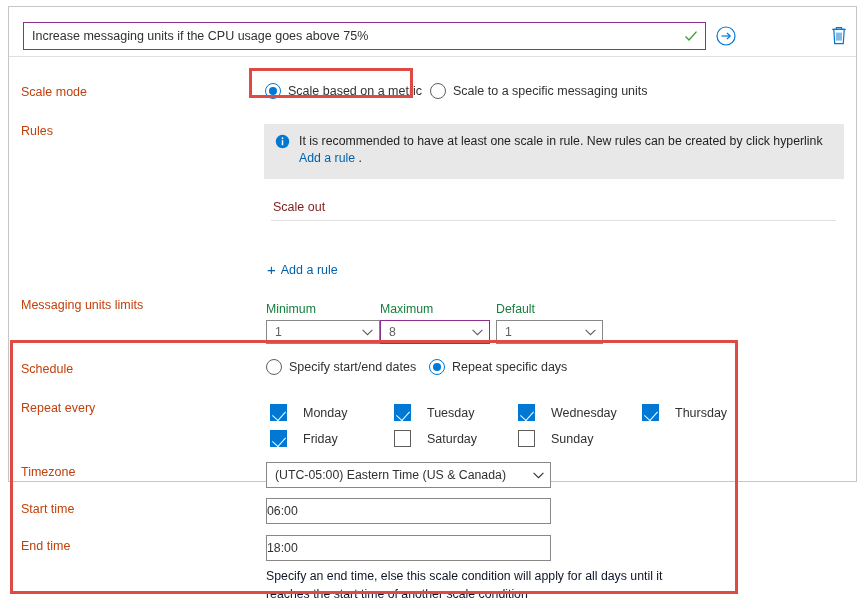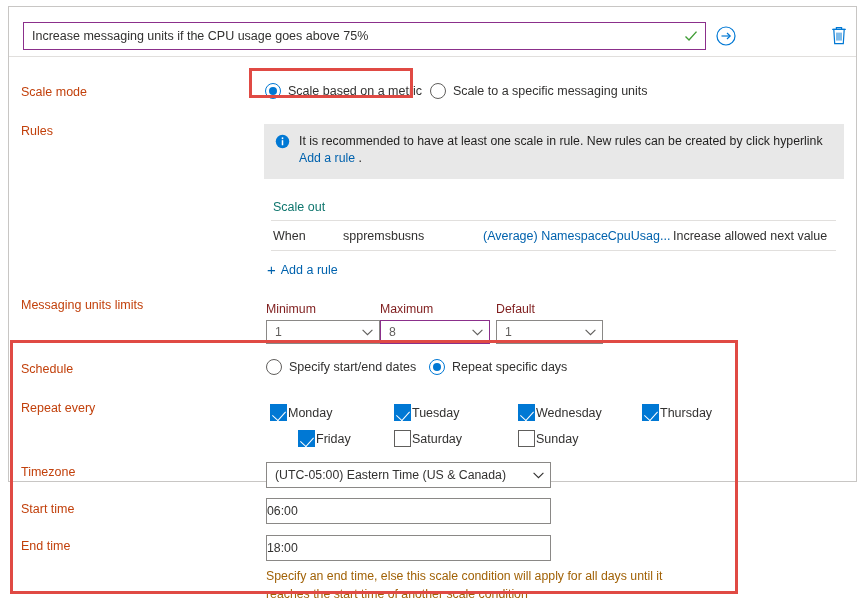--- a/index.html
+++ b/index.html
@@ -127,21 +127,21 @@
     position: absolute;
     left: 4px; top: 3px;
     width: 7px; height: 11px;
     border: solid #ffffff;
     border-width: 0 1.7px 1.7px 0;
     transform: rotate(42deg);
   }
   .cb-item {
     display: flex;
     align-items: center;
-    gap: 1px;
+    gap: 16px;
     font-size: 12.5px;
     color: #323130;
     cursor: pointer;
     white-space: nowrap;
   }
 
   
   .info-banner {
     position: absolute;
     left: 255px; top: 117px;
@@ -166,21 +166,21 @@
   
   .rules-table {
     position: absolute;
     left: 262px; top: 186px;
     width: 565px;
   }
   .rt-head {
     height: 28px;
     line-height: 28px;
     font-size: 12.5px;
-    color: #0f766e;
+    color: #7f1d1d;
     border-bottom: 1px solid #e1dfdd;
     padding-left: 2px;
   }
   .rt-row {
     height: 30px;
     display: flex;
     align-items: center;
     font-size: 12.5px;
     color: #323130;
     border-bottom: 1px solid #e1dfdd;
@@ -201,21 +201,21 @@
     display: flex;
     align-items: center;
     gap: 5px;
   }
   .plus { font-size: 15px; line-height: 12px; }
 
   
   .mini-label {
     position: absolute;
     font-size: 12.3px;
-    color: #7f1d1d;
+    color: #15803d;
   }
   .ddl {
     position: absolute;
     height: 24px;
     border: 1px solid #8a8886;
     background: #ffffff;
     display: flex;
     align-items: center;
     padding: 0 6px 0 8px;
     font-size: 12.3px;
@@ -238,21 +238,21 @@
     align-items: center;
     padding: 0 0;
     font-size: 12.3px;
     color: #323130;
   }
 
   .hint {
     position: absolute;
     font-size: 12.3px;
     line-height: 18px;
-    color: #a16207;
+    color: #0f172a;
     width: 430px;
   }
 
   
   .anno {
     position: absolute;
     border: 3px solid #e04a44;
     pointer-events: none;
   }
   #anno-scalemode { left: 249px; top: 68px; width: 164px; height: 30px; }
@@ -309,26 +309,20 @@
       <svg class="info-icon" viewBox="0 0 16 16">
         <circle cx="8" cy="8" r="7.2" fill="#0078d4"></circle>
         <rect x="7.2" y="6.6" width="1.6" height="5.4" fill="#ffffff"></rect>
         <rect x="7.2" y="3.6" width="1.6" height="1.9" fill="#ffffff"></rect>
       </svg>
       <div class="info-text"><span>It is recommended to have at least one scale in rule. New rules can be created by click hyperlink </span><span class="lnk">Add a rule</span><span> .</span></div>
     </div>
 
     <div class="rules-table">
       <div class="rt-head">Scale out</div>
-      <div class="rt-row">
-        <span class="c-when">When</span>
-        <span class="c-res">sppremsbusns</span>
-        <span class="c-metric">(Average) NamespaceCpuUsag...</span>
-        <span class="c-action">Increase allowed next value</span>
-      </div>
     </div>
 
     <div class="add-rule">
       <span class="plus">+</span>
       <span>Add a rule</span>
     </div>
 
     <div class="lbl" style="left:12px; top:291px;">Messaging units limits</div>
 
     <div class="mini-label" style="left:257px; top:295px;">Minimum</div>
@@ -379,21 +373,21 @@
     </div>
     <div class="cb-item" style="position:absolute; left:509px; top:397px;">
       <span class="cbox on"></span>
       <span>Wednesday</span>
     </div>
     <div class="cb-item" style="position:absolute; left:633px; top:397px;">
       <span class="cbox on"></span>
       <span>Thursday</span>
     </div>
 
-    <div class="cb-item" style="position:absolute; left:261px; top:423px;margin-left:28px;">
+    <div class="cb-item" style="position:absolute; left:261px; top:423px;">
       <span class="cbox on"></span>
       <span>Friday</span>
     </div>
     <div class="cb-item" style="position:absolute; left:385px; top:423px;">
       <span class="cbox"></span>
       <span>Saturday</span>
     </div>
     <div class="cb-item" style="position:absolute; left:509px; top:423px;">
       <span class="cbox"></span>
       <span>Sunday</span>

